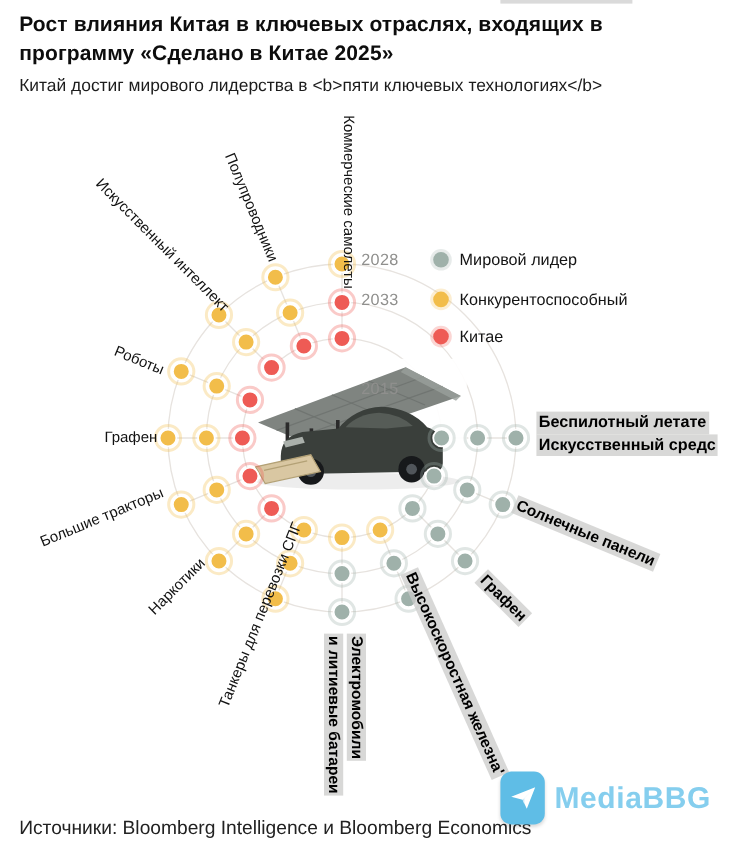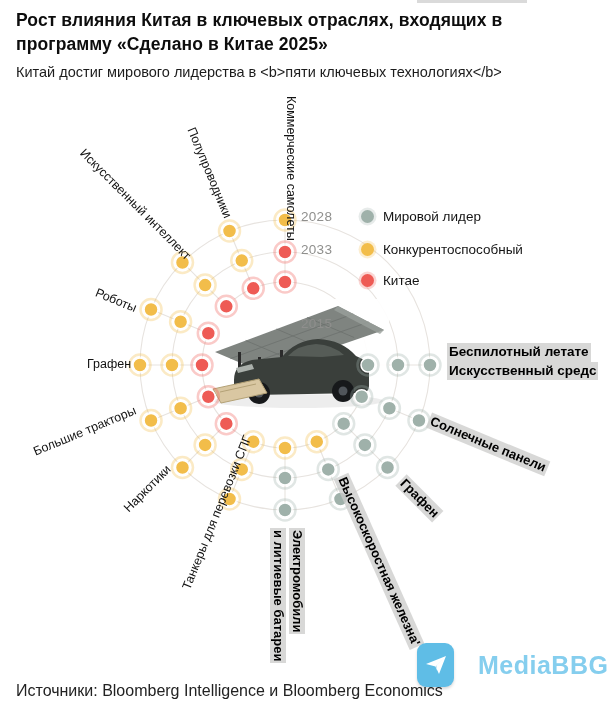--- a/index.html
+++ b/index.html
@@ -14,21 +14,21 @@
   .slabel.lead{font-weight:700;font-size:13px;color:#000;}
   .slabel.lead .hl, .slabel.lead.hl{background:rgba(203,203,201,.75);padding:0 2px;}
   .stackline{display:table;line-height:18.5px;background:rgba(203,203,201,.75);padding:0 2px;
              font-weight:700;font-size:13.5px;}
   .yr{position:absolute;font-size:13.5px;color:#8f8f8d;letter-spacing:.3px;}
   .lg-row{position:absolute;display:flex;align-items:center;gap:9px;}
   .lg-dot{width:13px;height:13px;border-radius:50%;}
   .lg-lab{font-size:13.5px;color:#141414;}
   .footer{position:absolute;left:16px;top:682px;font-size:16px;color:#222;}
   .artifact{position:absolute;background:#dadada;}
-  .wm{position:absolute;left:417px;top:643px;display:flex;align-items:center;gap:24px;}
+  .wm{position:absolute;left:417px;top:643px;display:flex;align-items:center;gap:8px;}
   .wm-box{width:37px;height:44px;border-radius:9px;background:#5fbde6;display:flex;
           align-items:center;justify-content:center;box-shadow:0 2px 3px rgba(0,0,0,.15);}
   .wm-text{font-size:25px;font-weight:700;color:#85ceee;letter-spacing:.5px;}
 </style>
 </head>
 <body>
 
 <div id="page">
 
   <div class="artifact" style="left:417px;top:0;width:110px;height:3px;"></div>

